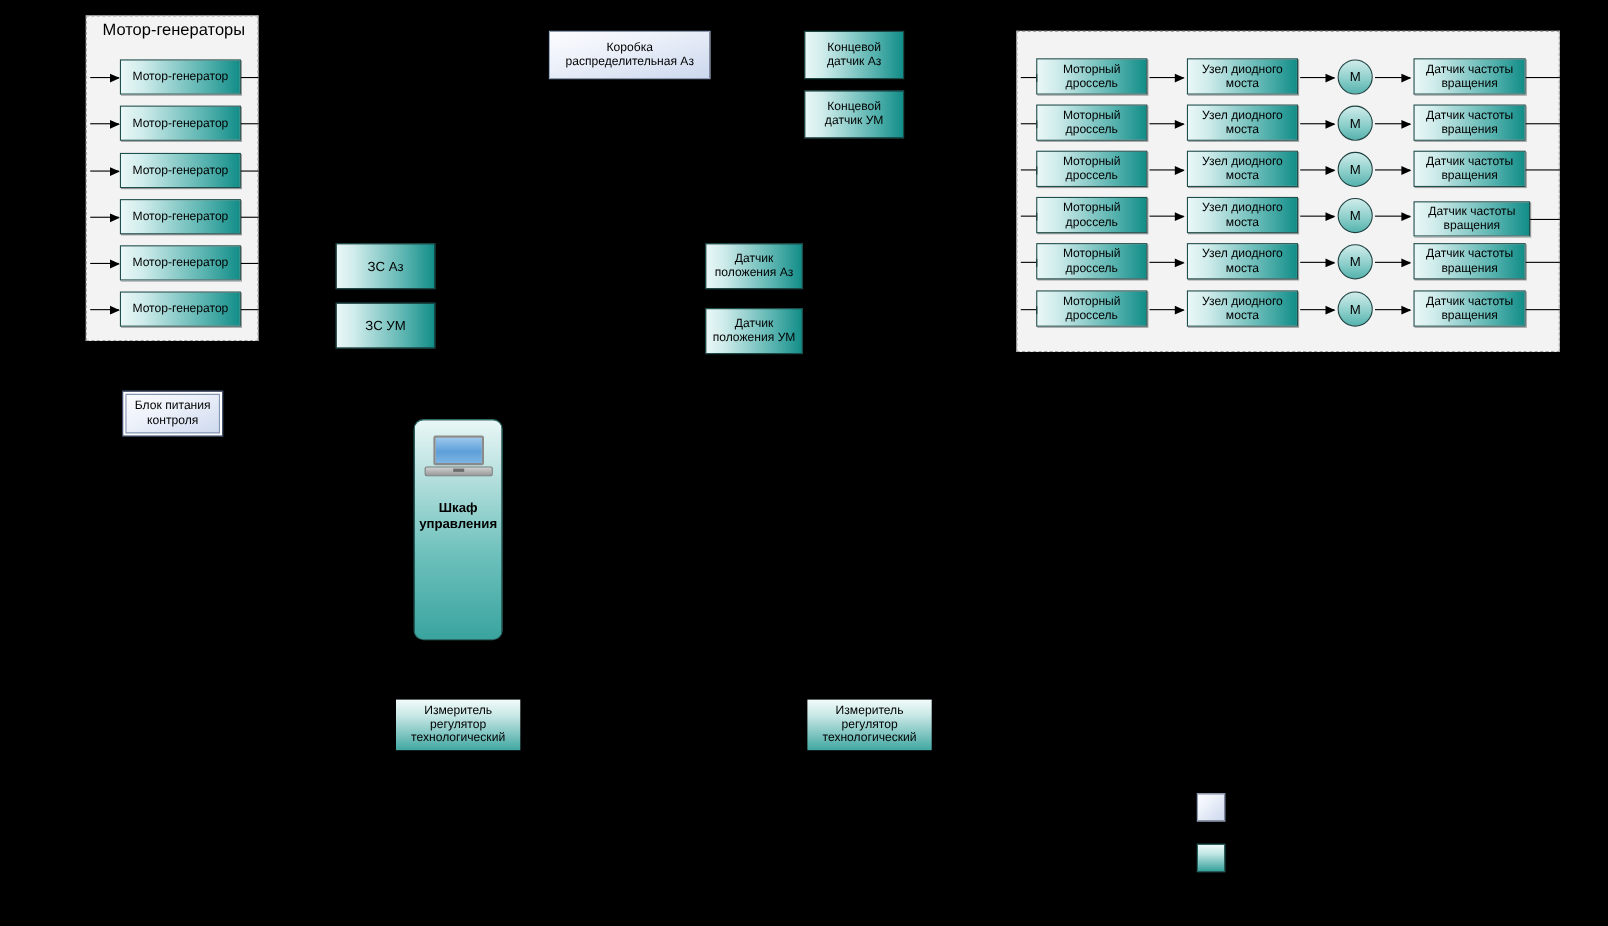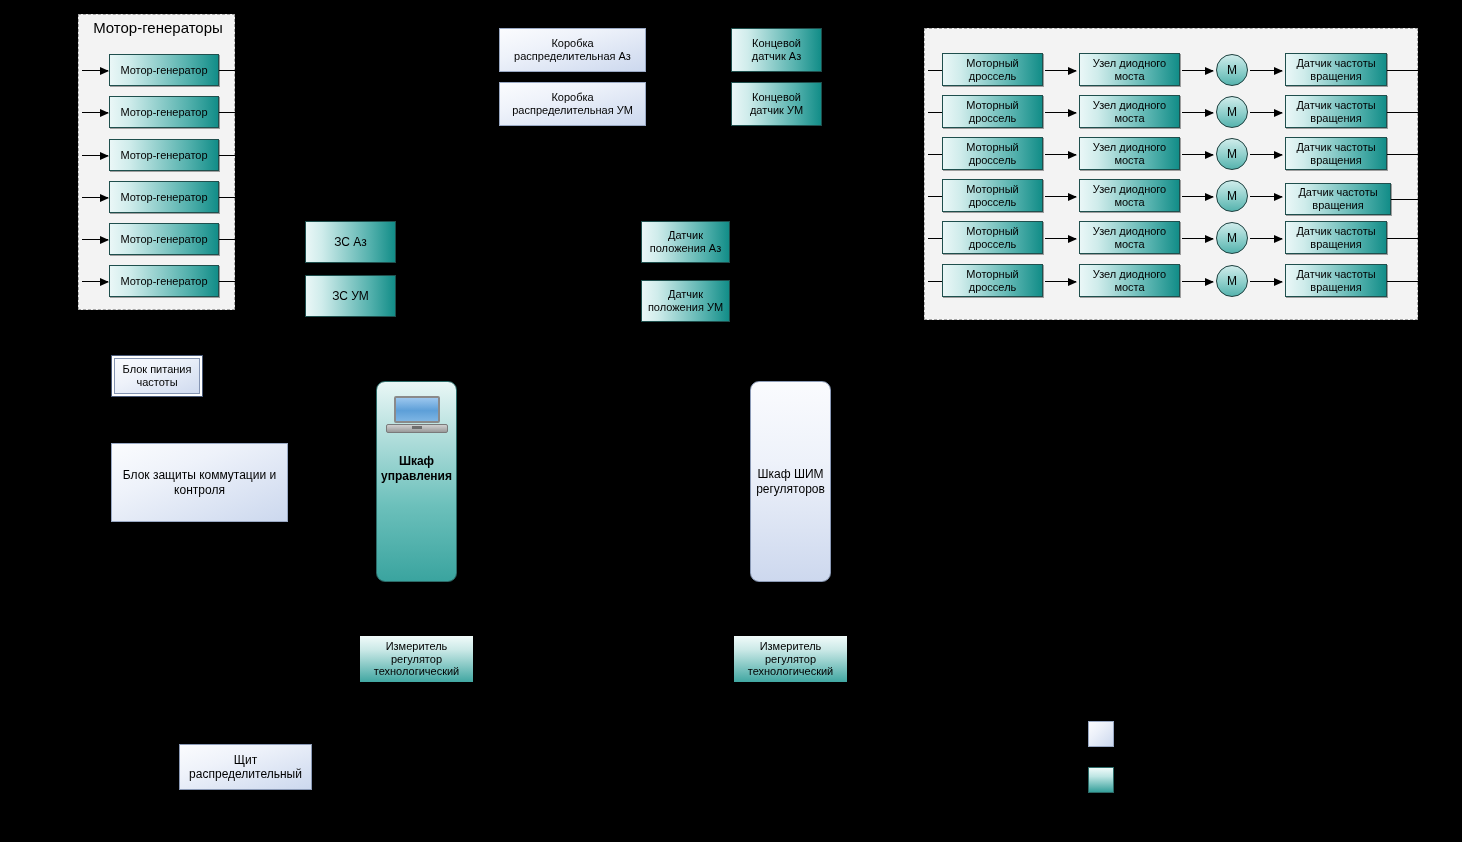--- a/index.html
+++ b/index.html
@@ -131,21 +131,20 @@
 
   <div class="arrow" style="left:66px;top:239px;width:26px;"></div>
   <div class="node teal" style="left:93px;top:223px;width:110px;height:32px;">Мотор-генератор</div>
   <div class="hline" style="left:203px;top:239px;width:16px;"></div>
 
   <div class="arrow" style="left:66px;top:281px;width:26px;"></div>
   <div class="node teal" style="left:93px;top:265px;width:110px;height:32px;">Мотор-генератор</div>
   <div class="hline" style="left:203px;top:281px;width:16px;"></div>
 
   <div class="node blue" style="left:483px;top:28px;width:147px;height:44px;">Коробка распределительная Аз</div>
-  <div class="node blue" style="left:483px;top:82px;width:147px;height:44px;">Коробка распределительная УМ</div>
 
   <div class="node teal" style="left:715px;top:28px;width:91px;height:44px;">Концевой датчик Аз</div>
   <div class="node teal" style="left:715px;top:82px;width:91px;height:44px;">Концевой датчик УМ</div>
 
   <div class="node teal" style="left:289px;top:221px;width:91px;height:42px;font-size:12px;">ЗС Аз</div>
   <div class="node teal" style="left:289px;top:275px;width:91px;height:42px;font-size:12px;">ЗС УМ</div>
 
 
   <div class="node teal" style="left:625px;top:221px;width:89px;height:42px;">Датчик положения Аз</div>
   <div class="node teal" style="left:625px;top:280px;width:89px;height:42px;">Датчик положения УМ</div>
@@ -205,44 +204,39 @@
   <div class="arrow" style="left:912px;top:281px;width:22px;"></div>
   <div class="node teal" style="left:926px;top:264px;width:101px;height:33px;">Моторный дроссель</div>
   <div class="arrow" style="left:1029px;top:281px;width:31px;"></div>
   <div class="node teal" style="left:1063px;top:264px;width:101px;height:33px;">Узел диодного моста</div>
   <div class="arrow" style="left:1166px;top:281px;width:31px;"></div>
   <div class="mcircle" style="left:1200px;top:265px;width:32px;height:32px;">М</div>
   <div class="arrow" style="left:1234px;top:281px;width:32px;"></div>
   <div class="node teal" style="left:1269px;top:264px;width:102px;height:33px;">Датчик частоты вращения</div>
   <div class="hline" style="left:1371px;top:281px;width:31px;"></div>
 
-  <div class="node blue-dbl" style="left:95px;top:355px;width:92px;height:42px;">Блок питания частоты</div>
-
-  <div class="node blue" style="left:95px;top:443px;width:177px;height:79px;font-size:12px;">Блок защиты коммутации и контроля</div>
+  <div class="node blue-dbl" style="left:95px;top:355px;width:92px;height:42px;">Блок питания контроля</div>
+
 
   <div class="cabinet cab-teal" style="left:360px;top:381px;width:81px;height:201px;">
     <div class="laptop">
       <div class="screen"></div>
       <div class="base"></div>
       <div class="pad"></div>
     </div>
     <div class="cab-label" style="margin-top:18px;margin-bottom:auto;font-weight:bold;">Шкаф управления</div>
   </div>
 
-  <div class="cabinet cab-blue" style="left:734px;top:381px;width:81px;height:201px;">
-    <div class="cab-label">Шкаф ШИМ регуляторов</div>
-  </div>
 
   <div class="node teal noborder" style="left:344px;top:636px;width:113px;height:46px;
               background:linear-gradient(to bottom,#f1fbfa 0%,#cbe9e7 30%,#41a7a2 100%);">Измеритель регулятор технологический</div>
 
   <div class="node teal noborder" style="left:718px;top:636px;width:113px;height:46px;
               background:linear-gradient(to bottom,#f1fbfa 0%,#cbe9e7 30%,#41a7a2 100%);">Измеритель регулятор технологический</div>
 
-  <div class="node blue" style="left:163px;top:744px;width:133px;height:46px;font-size:12px;border-color:#8b9ab6;">Щит распределительный</div>
 
 
   <div class="swatch blue" style="left:1072px;top:721px;border:1px solid #9aa9c4;"></div>
   <div class="swatch tealv" style="left:1072px;top:767px;border:1px solid #2c6b68;"></div>
   <span style="position:absolute;left:1106px;top:727px;font-size:11px;color:#000;"></span>
   <span style="position:absolute;left:1106px;top:773px;font-size:11px;color:#000;"></span>
 
 </div>
 
 </body></html>

